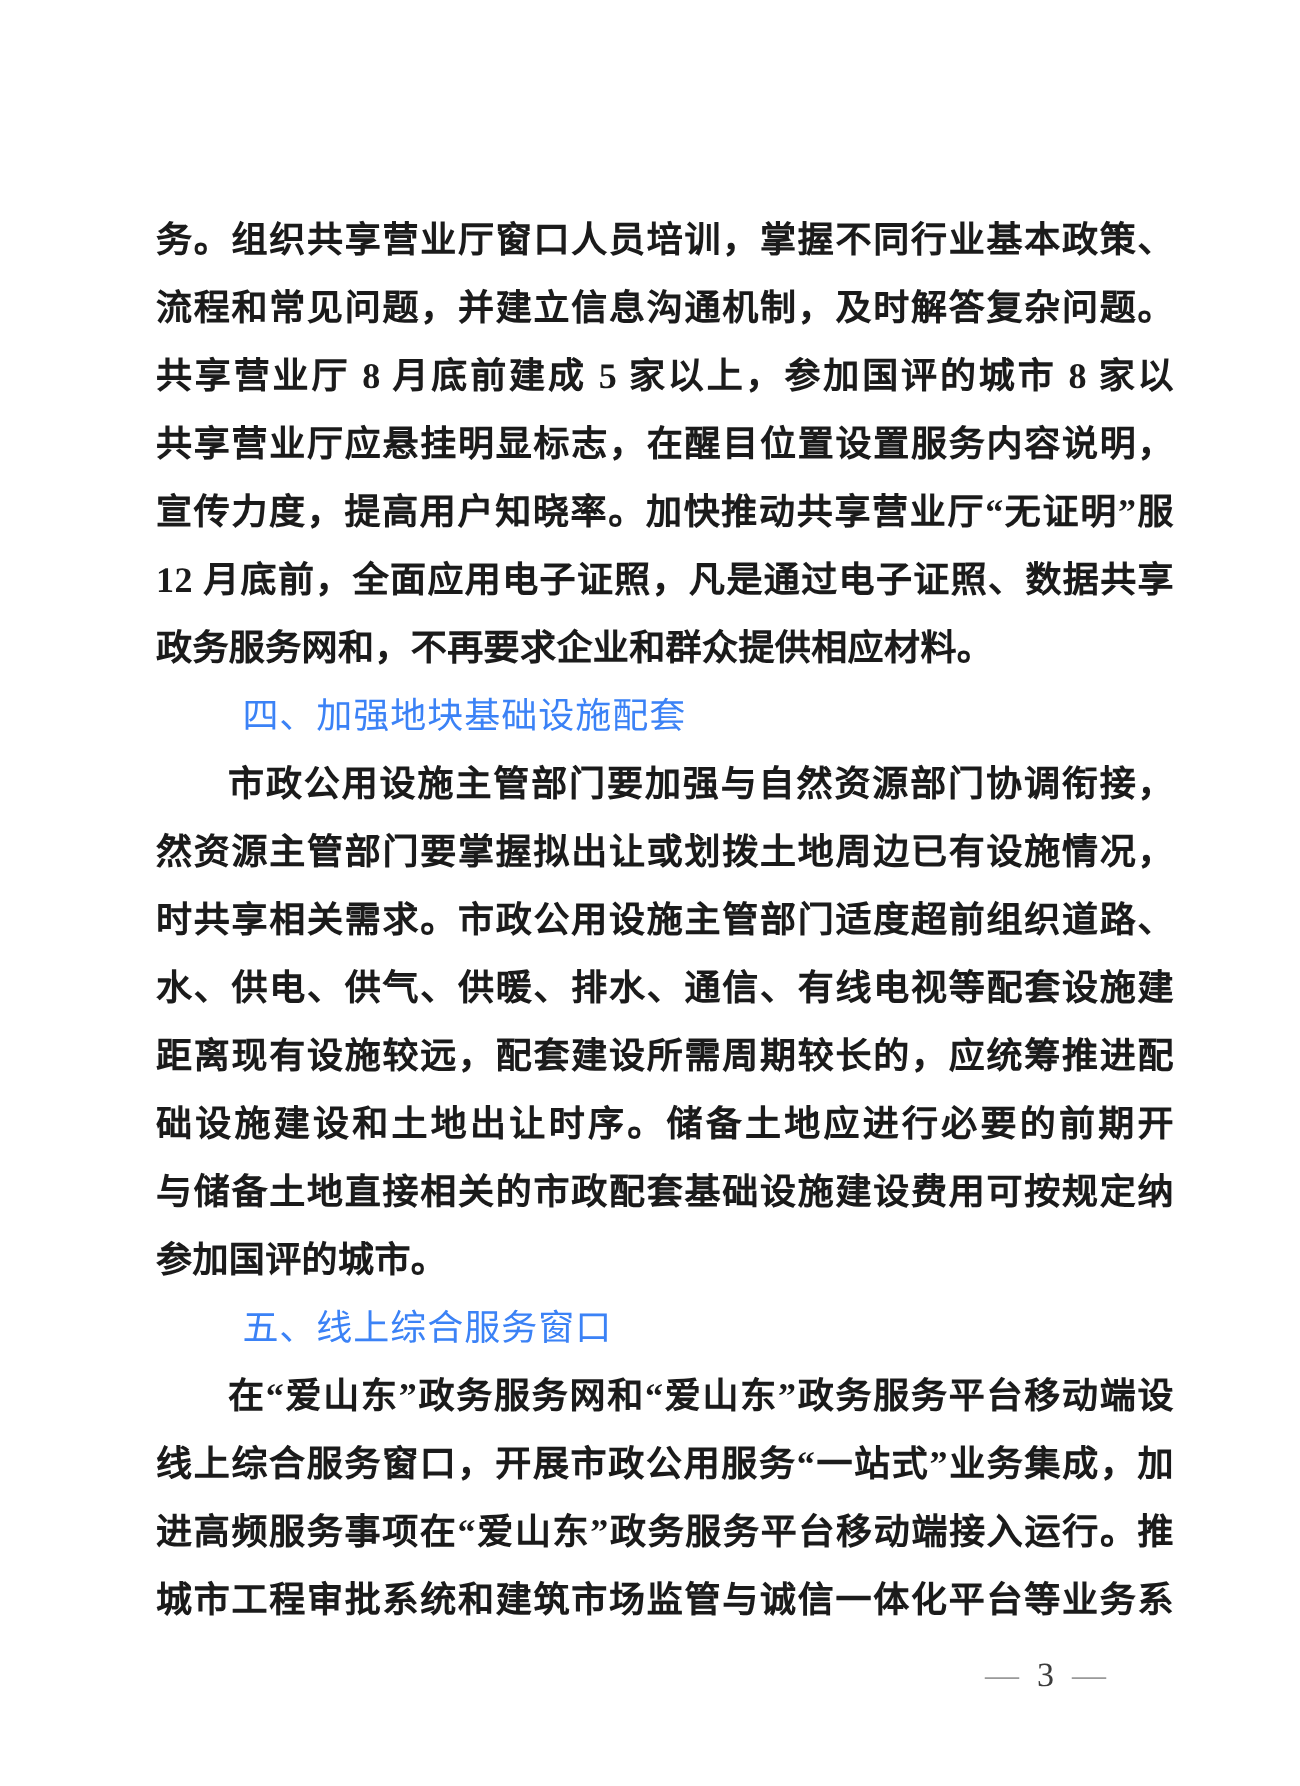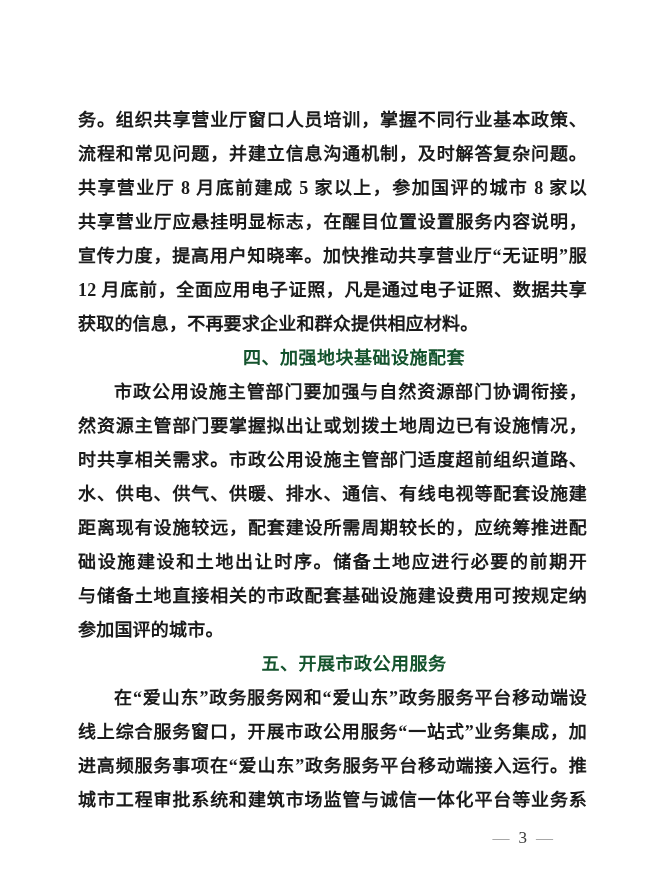--- a/index.html
+++ b/index.html
@@ -33,25 +33,24 @@
   
   .tline.j {
     text-align: justify;
     text-align-last: justify;
   }
   .tline.indent {
     text-indent: 2em;
   }
   .tline.heading {
     font-family: "Liberation Sans", sans-serif;
-    font-weight: 700;
-    color: #14532d;
+    font-weight: 400;
+    color: #3b82f6;
     text-indent: 2.4em;
     letter-spacing: 0.5px;
-    text-align: center;
   }
   .footer {
     position: absolute;
     top: 826px;
     right: 88px;
     height: 24px;
     display: flex;
     align-items: center;
     font-family: "Liberation Serif", serif;
     font-size: 17px;
@@ -73,39 +72,39 @@
 
   <div class="textblock">
 
     <div>
       <div class="tline j">务。组织共享营业厅窗口人员培训，掌握不同行业基本政策、业务</div>
       <div class="tline j">流程和常见问题，并建立信息沟通机制，及时解答复杂问题。各地</div>
       <div class="tline j">共享营业厅 8 月底前建成 5 家以上，参加国评的城市 8 家以上。</div>
       <div class="tline j">共享营业厅应悬挂明显标志，在醒目位置设置服务内容说明，加大</div>
       <div class="tline j">宣传力度，提高用户知晓率。加快推动共享营业厅“无证明”服务，</div>
       <div class="tline j">12 月底前，全面应用电子证照，凡是通过电子证照、数据共享可以</div>
-      <div class="tline">获取的信息，不再要求企业和群众提供相应材料。</div>
+      <div class="tline">政务服务网和，不再要求企业和群众提供相应材料。</div>
     </div>
 
     <div>
       <div class="tline heading">四、加强地块基础设施配套</div>
       <div>
         <div class="tline j indent">市政公用设施主管部门要加强与自然资源部门协调衔接，自</div>
         <div class="tline j">然资源主管部门要掌握拟出让或划拨土地周边已有设施情况，及</div>
         <div class="tline j">时共享相关需求。市政公用设施主管部门适度超前组织道路、供</div>
         <div class="tline j">水、供电、供气、供暖、排水、通信、有线电视等配套设施建设。地块</div>
         <div class="tline j">距离现有设施较远，配套建设所需周期较长的，应统筹推进配套基</div>
         <div class="tline j">础设施建设和土地出让时序。储备土地应进行必要的前期开发，</div>
         <div class="tline j">与储备土地直接相关的市政配套基础设施建设费用可按规定纳入</div>
         <div class="tline">参加国评的城市。</div>
       </div>
     </div>
 
     <div>
-      <div class="tline heading">五、开展市政公用服务</div>
+      <div class="tline heading">五、线上综合服务窗口</div>
       <div>
         <div class="tline j indent">在“爱山东”政务服务网和“爱山东”政务服务平台移动端设置</div>
         <div class="tline j">线上综合服务窗口，开展市政公用服务“一站式”业务集成，加快推</div>
         <div class="tline j">进高频服务事项在“爱山东”政务服务平台移动端接入运行。推动</div>
         <div class="tline j">城市工程审批系统和建筑市场监管与诚信一体化平台等业务系统</div>
       </div>
     </div>
 
   </div>
 

